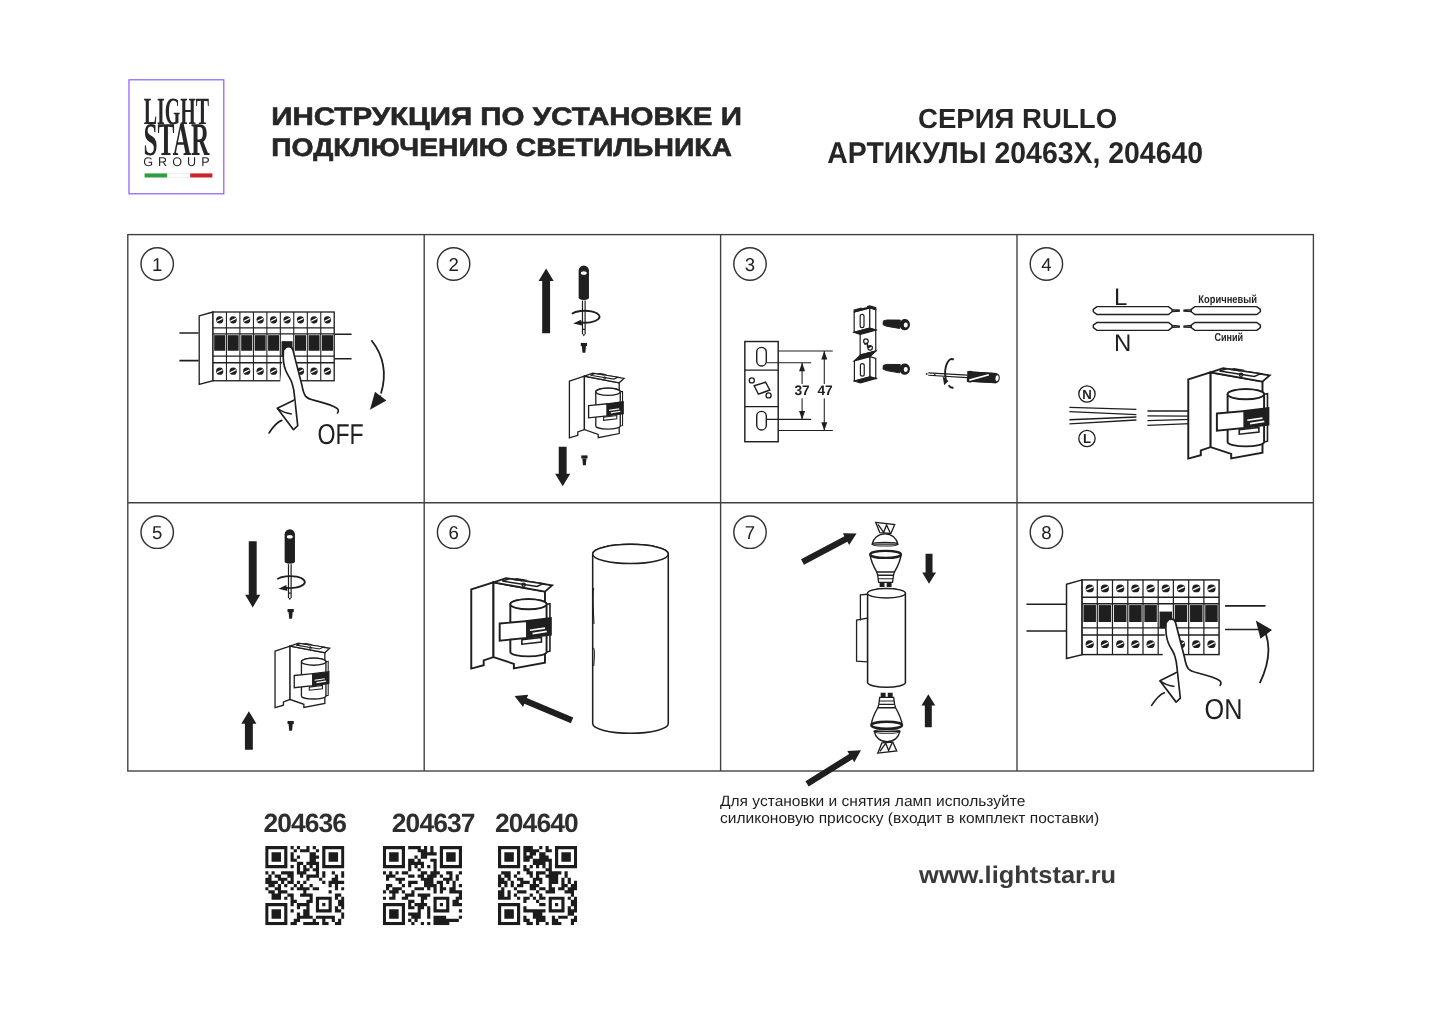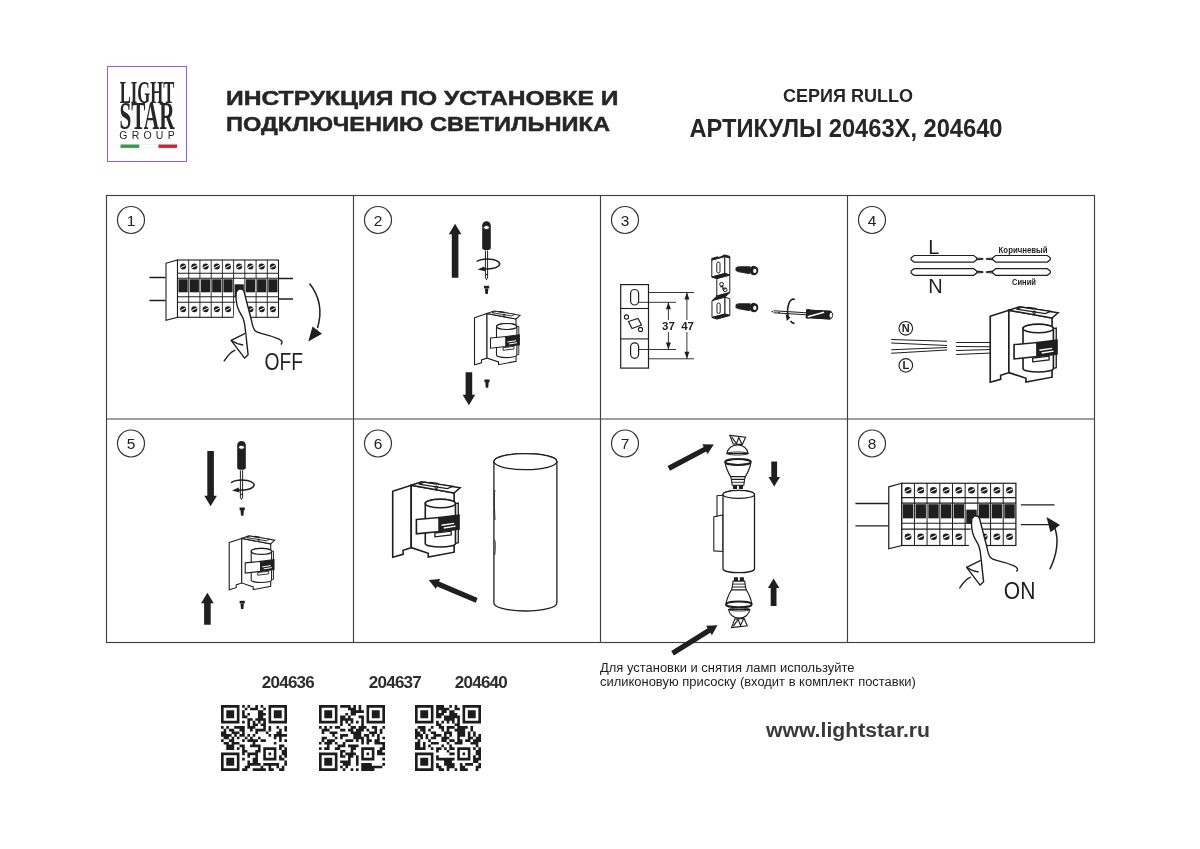--- a/index.html
+++ b/index.html
@@ -3,25 +3,25 @@
 <meta charset="utf-8">
 <style>
   html,body{margin:0;padding:0;}
   body{width:1200px;height:849px;background:#fff;position:relative;overflow:hidden;-webkit-font-smoothing:antialiased;filter:brightness(1);
        font-family:"Liberation Sans",sans-serif;}
   .abs{position:absolute;}
   #logo{left:107px;top:66px;width:78px;height:94px;border:1px solid #8b5cf6;}
   #title{left:226px;top:84.6px;-webkit-text-stroke:0.5px #262626;color:#262626;font-weight:bold;font-size:21px;line-height:26px;
          transform:scaleX(1.172);transform-origin:0 0;white-space:nowrap;}
   #title2{left:226px;top:110.6px;-webkit-text-stroke:0.5px #262626;color:#262626;font-weight:bold;font-size:21px;line-height:26px;transform:scaleX(1.123);transform-origin:0 0;white-space:nowrap;}
-  #ser{left:848px;top:85.5px;transform:translateX(-50%);color:#262626;font-weight:bold;font-size:18px;transform-origin:50% 0;white-space:nowrap;}
+  #ser{left:848px;top:85.5px;transform:translateX(-50%);color:#262626;font-weight:bold;font-size:23px;transform-origin:50% 0;white-space:nowrap;}
   #art{left:846px;top:114px;transform:translateX(-50%) scaleX(0.947);color:#262626;font-weight:bold;font-size:25px;transform-origin:50% 0;white-space:nowrap;}
   #cap{left:599.5px;top:661px;color:#1d1d1d;font-size:12.5px;line-height:14px;transform:scaleX(1.036);transform-origin:0 0;}
   #site{left:848px;top:719px;transform:translateX(-50%) scaleX(1.06);color:#3a3a3a;font-weight:bold;font-size:20px;transform-origin:50% 0;white-space:nowrap;}
-  .qrnum{top:673px;letter-spacing:-0.75px;color:#2e2e2e;font-weight:bold;font-size:17px;text-align:right;width:120px;transform-origin:50% 0;}
+  .qrnum{top:673px;letter-spacing:-0.75px;color:#2e2e2e;font-weight:bold;font-size:22px;text-align:center;width:120px;transform-origin:50% 0;}
 </style>
 </head>
 <body>
 
 <div id="logo" class="abs">
   <svg width="78" height="94" viewBox="0 0 78 94">
     <g fill="#262626">
       <text x="39" y="36" font-family="Liberation Serif" font-weight="bold" font-size="32" text-anchor="middle" transform="translate(39,36) scale(0.52,1) translate(-39,-36)">LIGHT</text>
       <text x="39" y="62" font-family="Liberation Serif" font-weight="bold" font-size="39" text-anchor="middle" transform="translate(39,62.5) scale(0.544,1) translate(-39,-62.5)">STAR</text>
       <text x="39" y="71.5" font-family="Liberation Sans" font-size="10.5" text-anchor="middle" letter-spacing="4.2" transform="translate(2.1,0)">GROUP</text>

